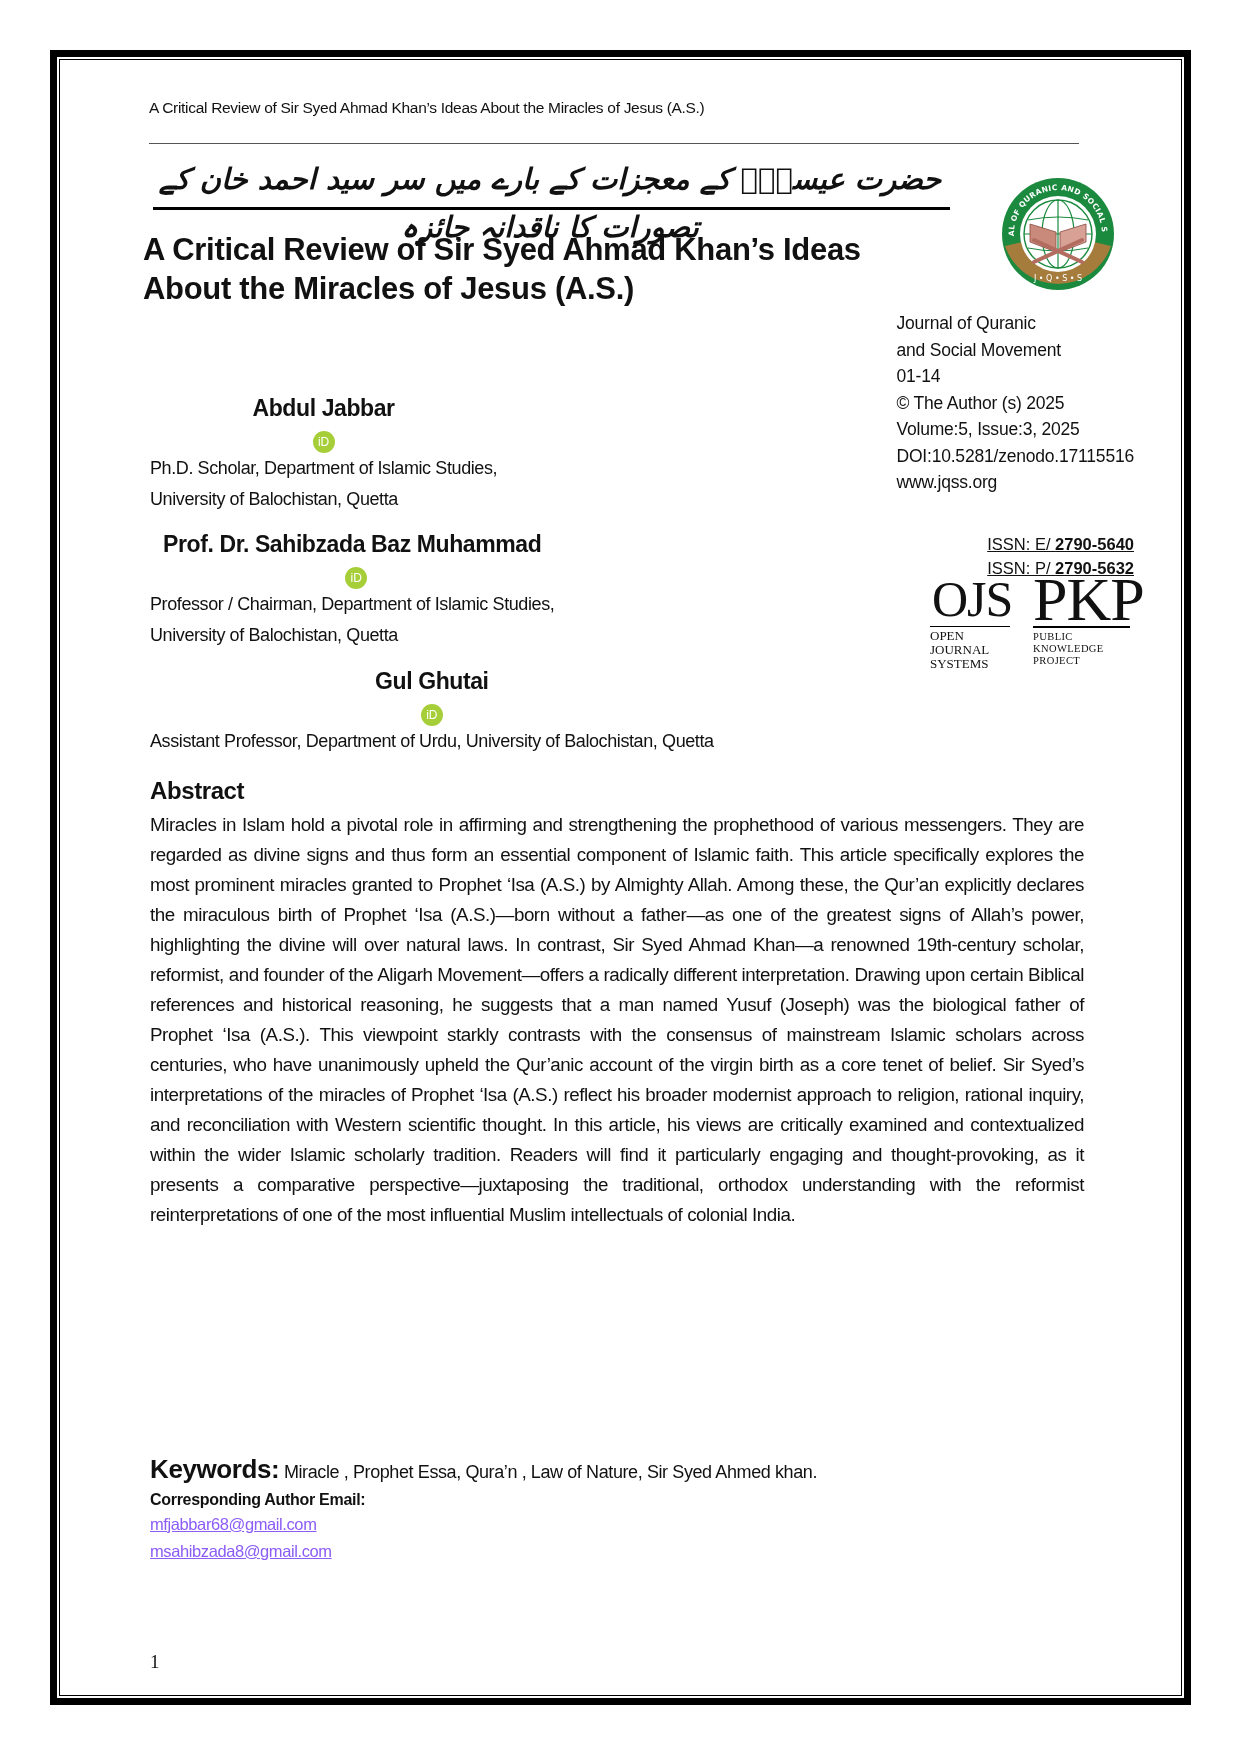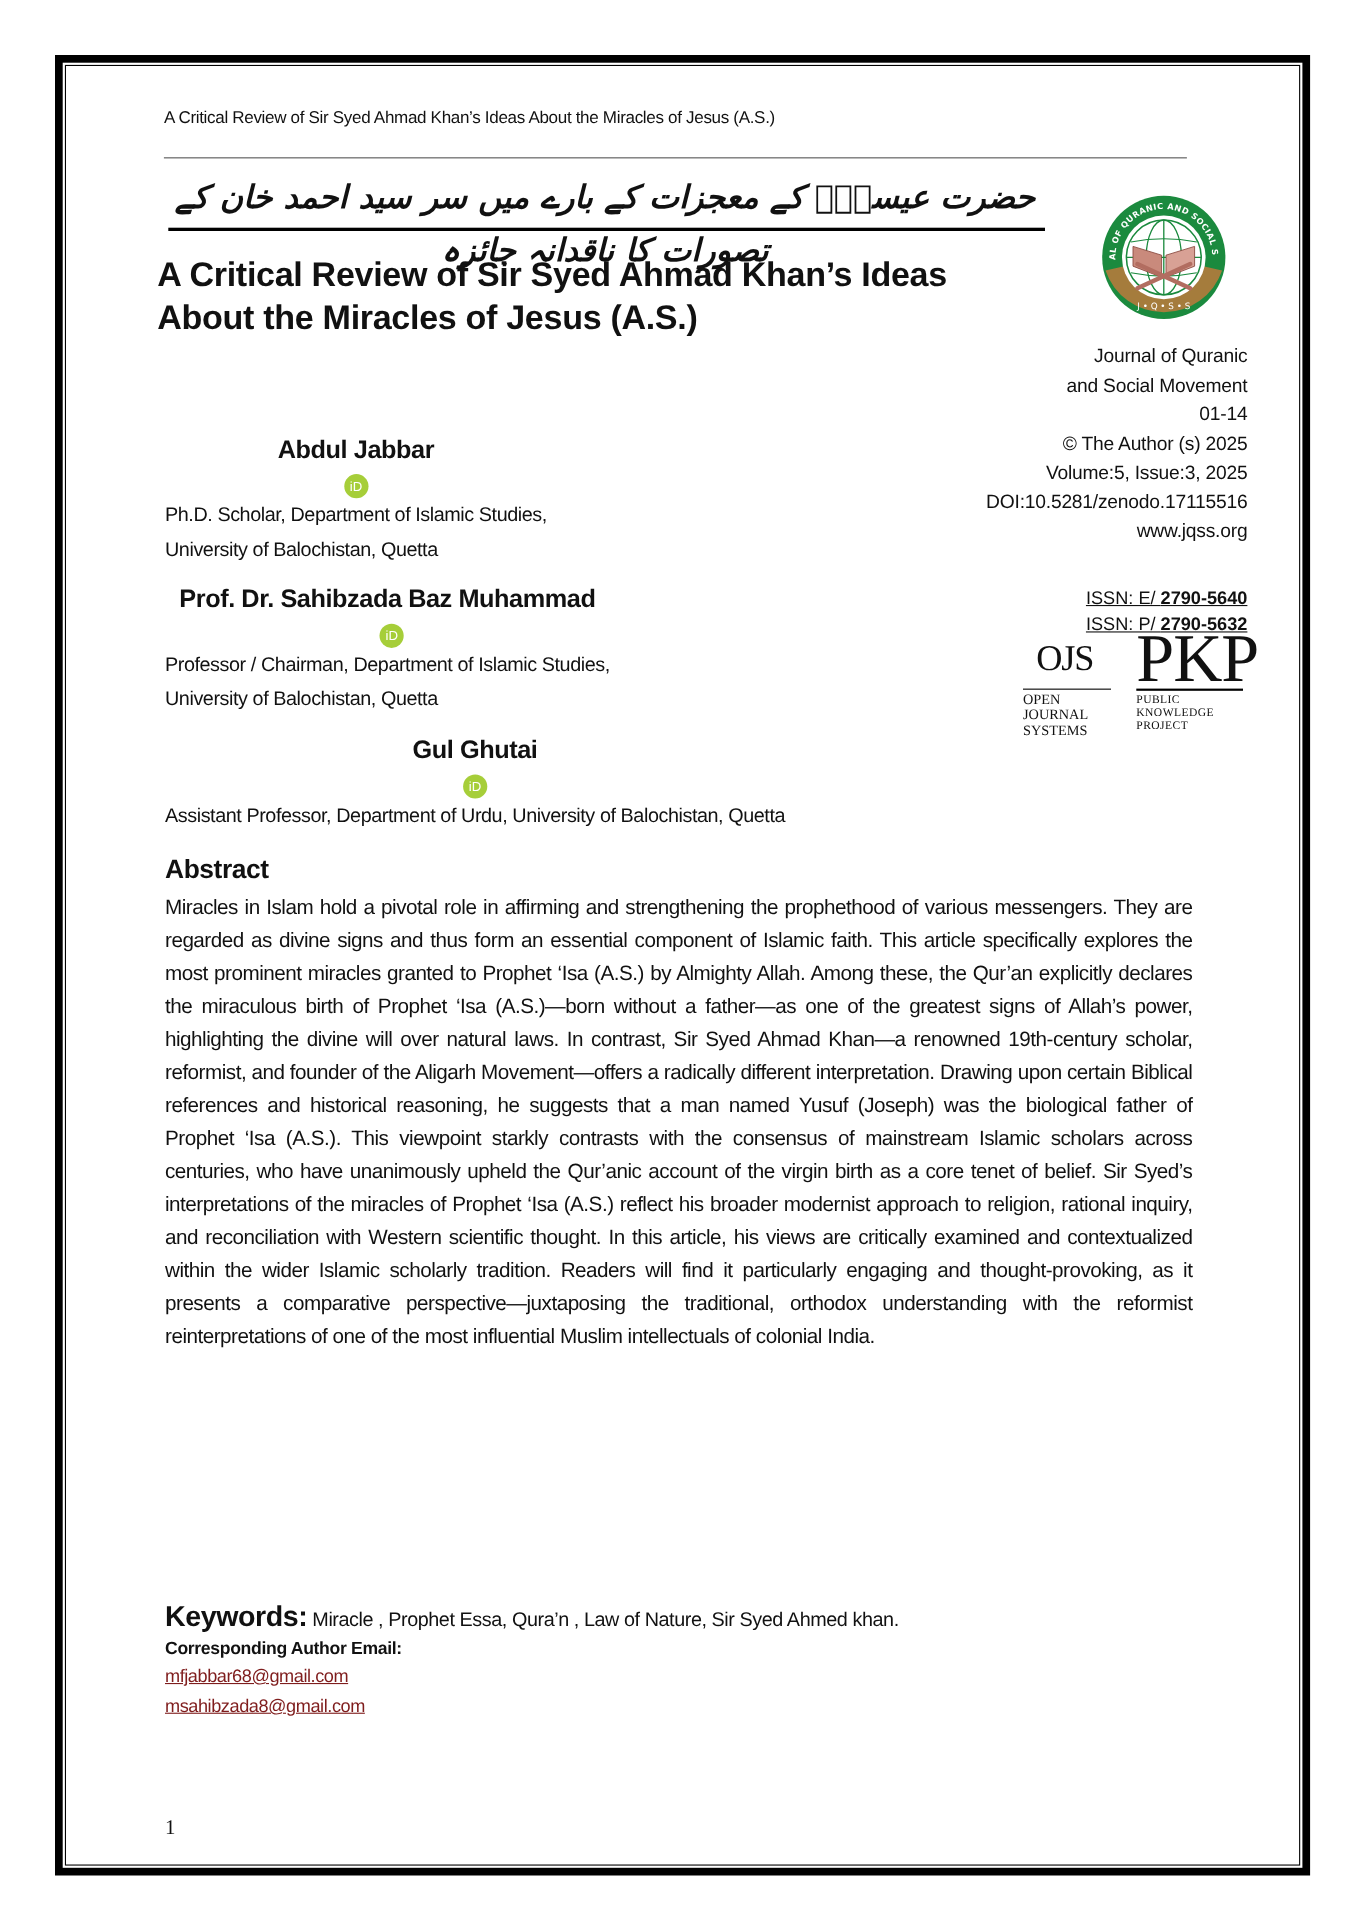--- a/index.html
+++ b/index.html
@@ -19,28 +19,28 @@
   .urdu-title { left: 150px; top: 155px; width: 800px; text-align: center; direction: rtl;
                 font-family: "DejaVu Sans", sans-serif; font-size: 29px; font-weight: bold;
                 font-style: italic; line-height: 48px; }
   .urdu-underline { left: 153px; top: 207px; width: 797px; border-top: 3px solid #000; }
 
   .logo { left: 1000px; top: 176px; width: 116px; height: 116px; }
 
   .title { left: 143px; top: 230px; width: 760px; font-size: 31px; font-weight: bold;
            line-height: 39px; letter-spacing: -0.3px; }
 
-  .journal-meta { right: 107px; top: 310px; text-align: right; font-size: 17.5px; line-height: 26.5px;
+  .journal-meta { right: 107px; top: 310px; text-align: left; font-size: 17.5px; line-height: 26.5px;
                   letter-spacing: -0.2px; }
   .issn { right: 107px; top: 532px; text-align: right; font-size: 16.5px; line-height: 24px; }
   .issn div { text-decoration: underline; }
   .issn b { font-weight: bold; }
 
   .ojs-pkp { left: 930px; top: 580px; width: 200px; height: 100px; }
-  .ojs-word { position: absolute; left: 12px; top: -6px; font-family: "Liberation Serif", serif; font-size: 33px;
+  .ojs-word { position: absolute; left: 2px; top: -6px; font-family: "Liberation Serif", serif; font-size: 50px;
               line-height: 50px; letter-spacing: -1px; }
   .pkp-word { position: absolute; left: 103px; top: -6px; font-family: "Liberation Serif", serif; font-size: 62px;
               line-height: 50px; letter-spacing: -1px; }
   .ojs-rule { position: absolute; left: 0; top: 46px; width: 80px; border-top: 1px solid #000; }
   .pkp-rule { position: absolute; left: 103px; top: 46px; width: 97px; border-top: 2px solid #000; }
   .ojs-sub { position: absolute; left: 0; top: 49px; font-family: "Liberation Serif", serif; font-size: 13px;
              line-height: 14px; }
   .pkp-sub { position: absolute; left: 103px; top: 51px; font-family: "Liberation Serif", serif; font-size: 10.5px;
              line-height: 12px; letter-spacing: 0.4px; }
 
@@ -55,21 +55,21 @@
   .author2 { left: 150px; top: 530px; }
   .author3 { left: 150px; top: 667px; }
 
   .abstract-heading { left: 150px; top: 777px; font-size: 24px; font-weight: bold; letter-spacing: -0.4px; }
   .abstract-body { left: 150px; top: 810px; width: 934px; font-size: 18.8px; line-height: 30px;
                    text-align: justify; letter-spacing: -0.45px; }
 
   .keywords { left: 150px; top: 1454px; font-size: 18px; letter-spacing: -0.4px; white-space: nowrap; }
   .keywords-label { font-size: 26px; font-weight: bold; letter-spacing: -0.4px; }
   .corr-label { left: 150px; top: 1491px; font-size: 16px; font-weight: bold; letter-spacing: -0.3px; }
-  .email { font-size: 16.5px; color: #7f1d1d; text-decoration: underline; letter-spacing: -0.4px; }
+  .email { font-size: 16.5px; color: #8b5cf6; text-decoration: underline; letter-spacing: -0.4px; }
   .email1 { left: 150px; top: 1515px; }
   .email2 { left: 150px; top: 1542px; }
 
   .page-number { left: 150px; top: 1651px; font-family: "Liberation Serif", serif; font-size: 19px; }
 </style>
 </head>
 <body>
 
 <div class="page-frame">
   <div class="page-frame-inner"></div>

